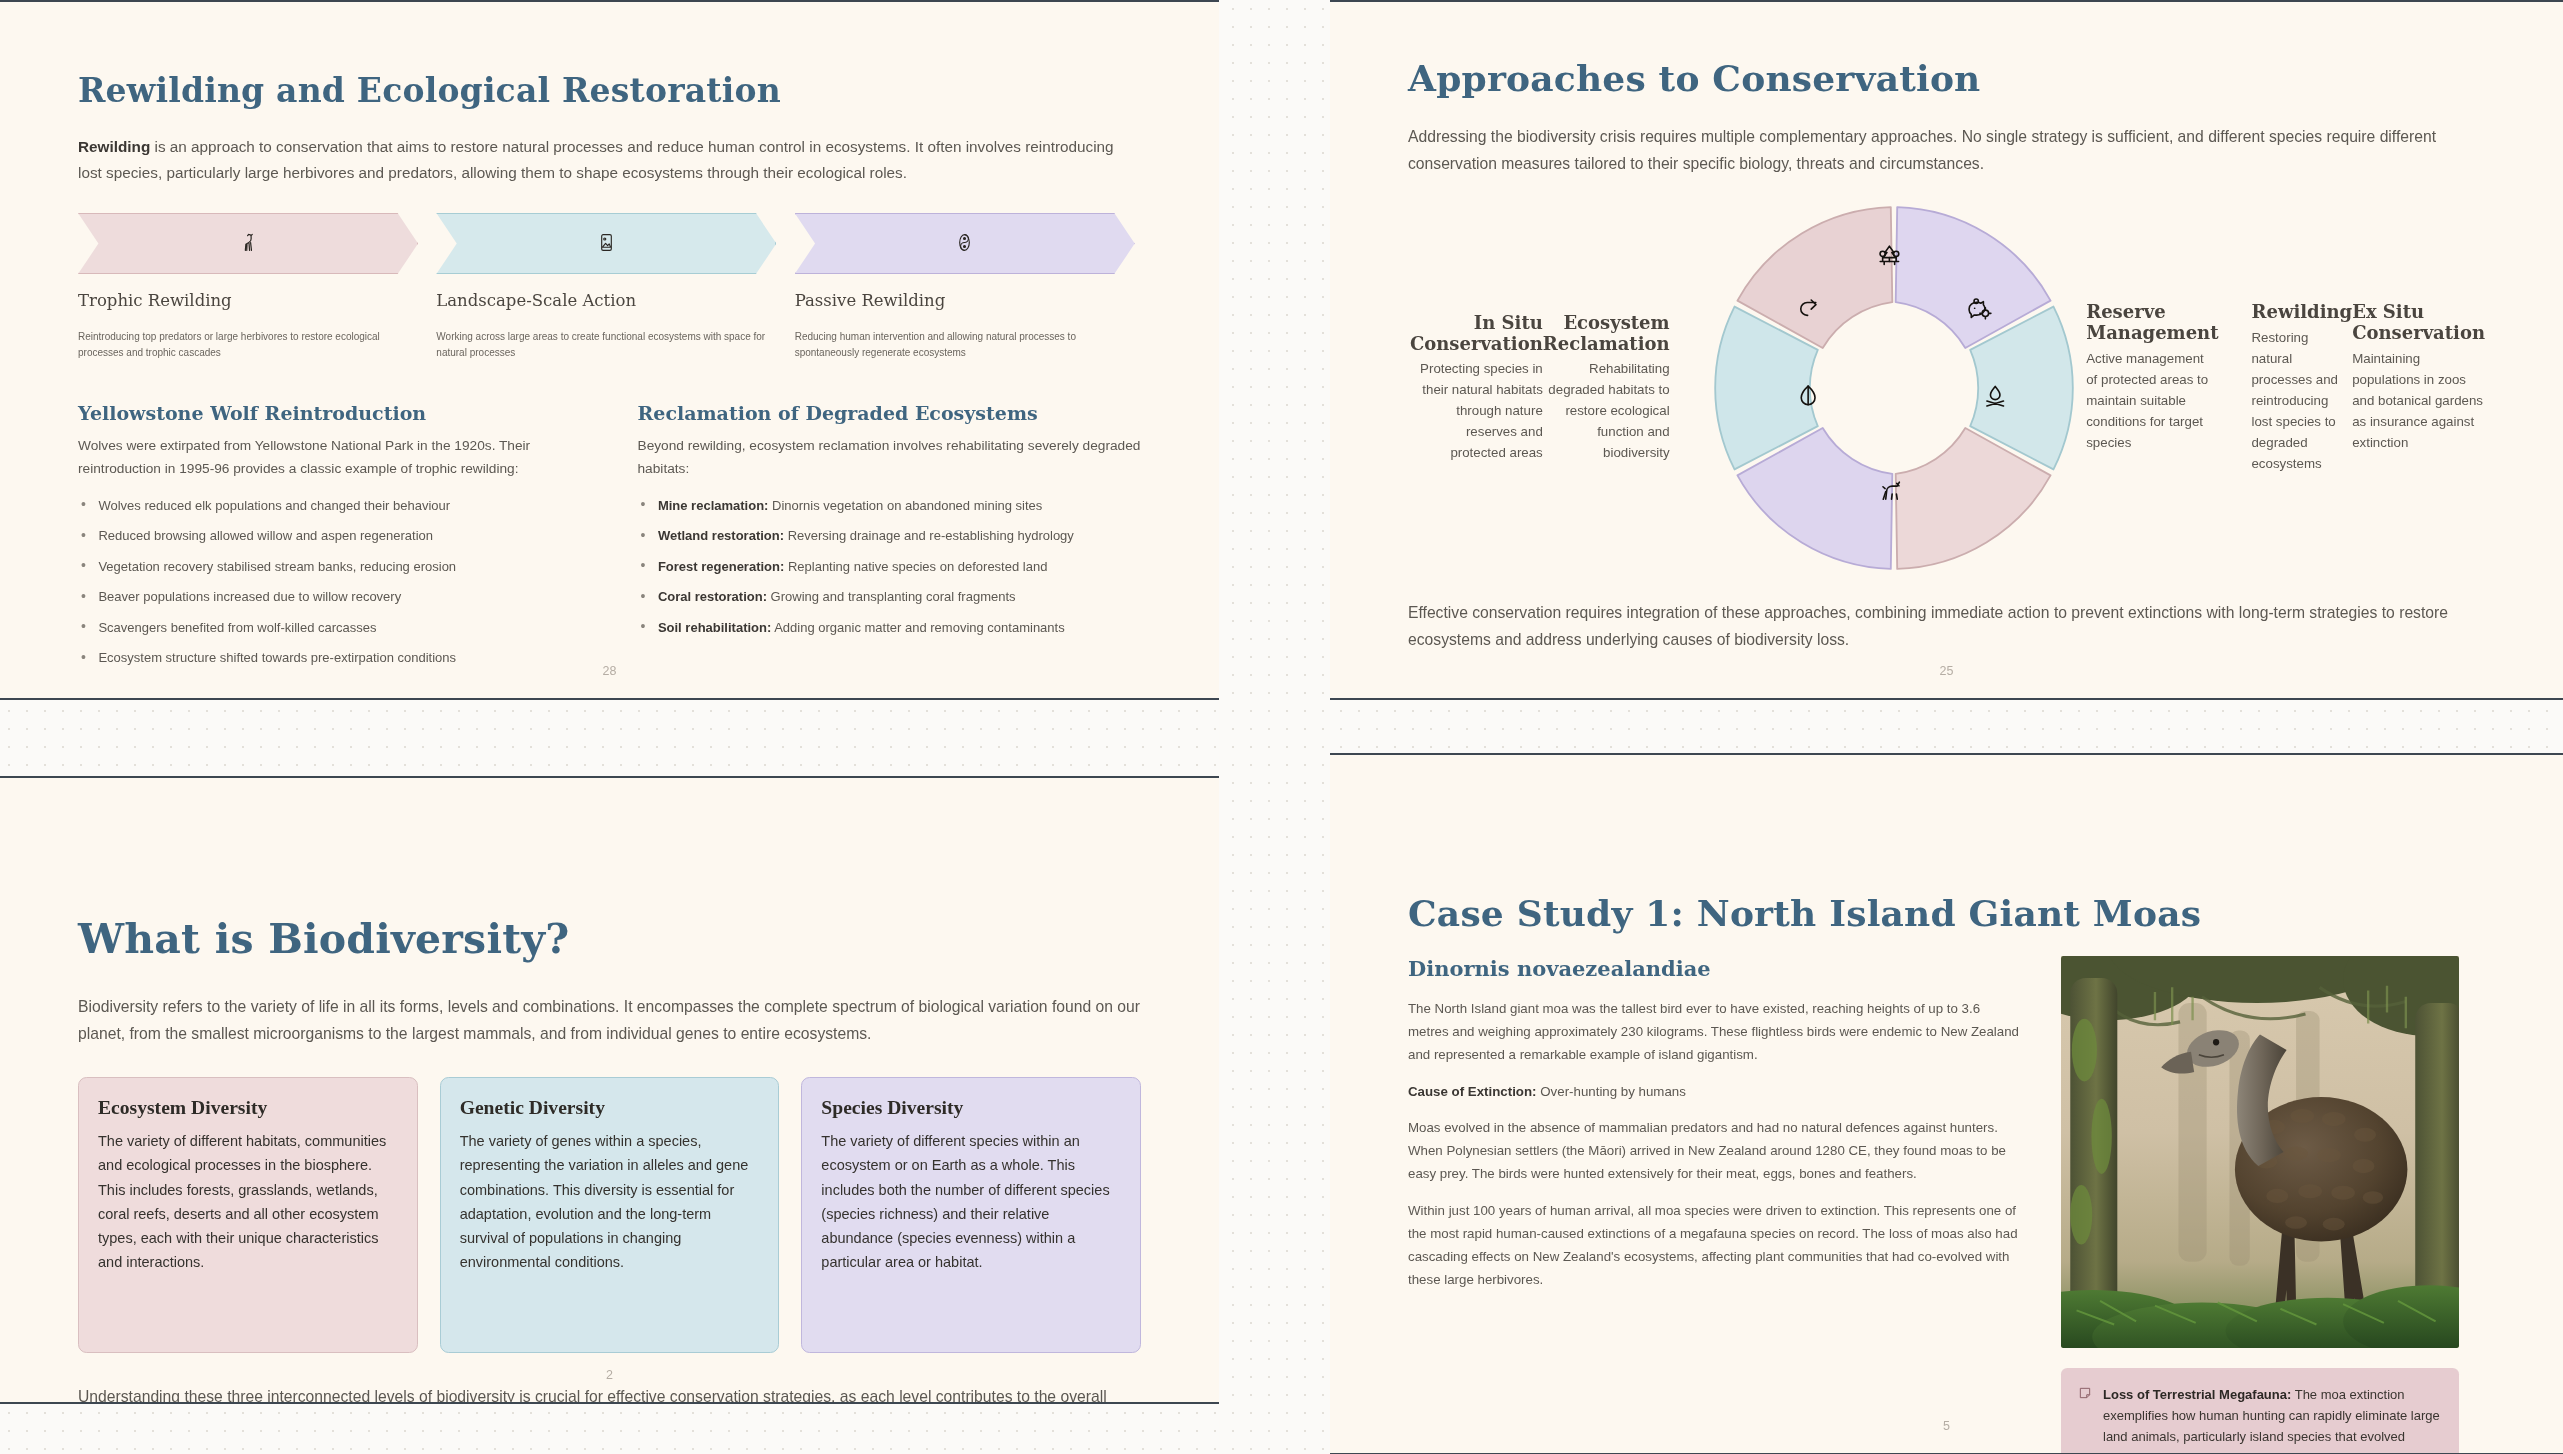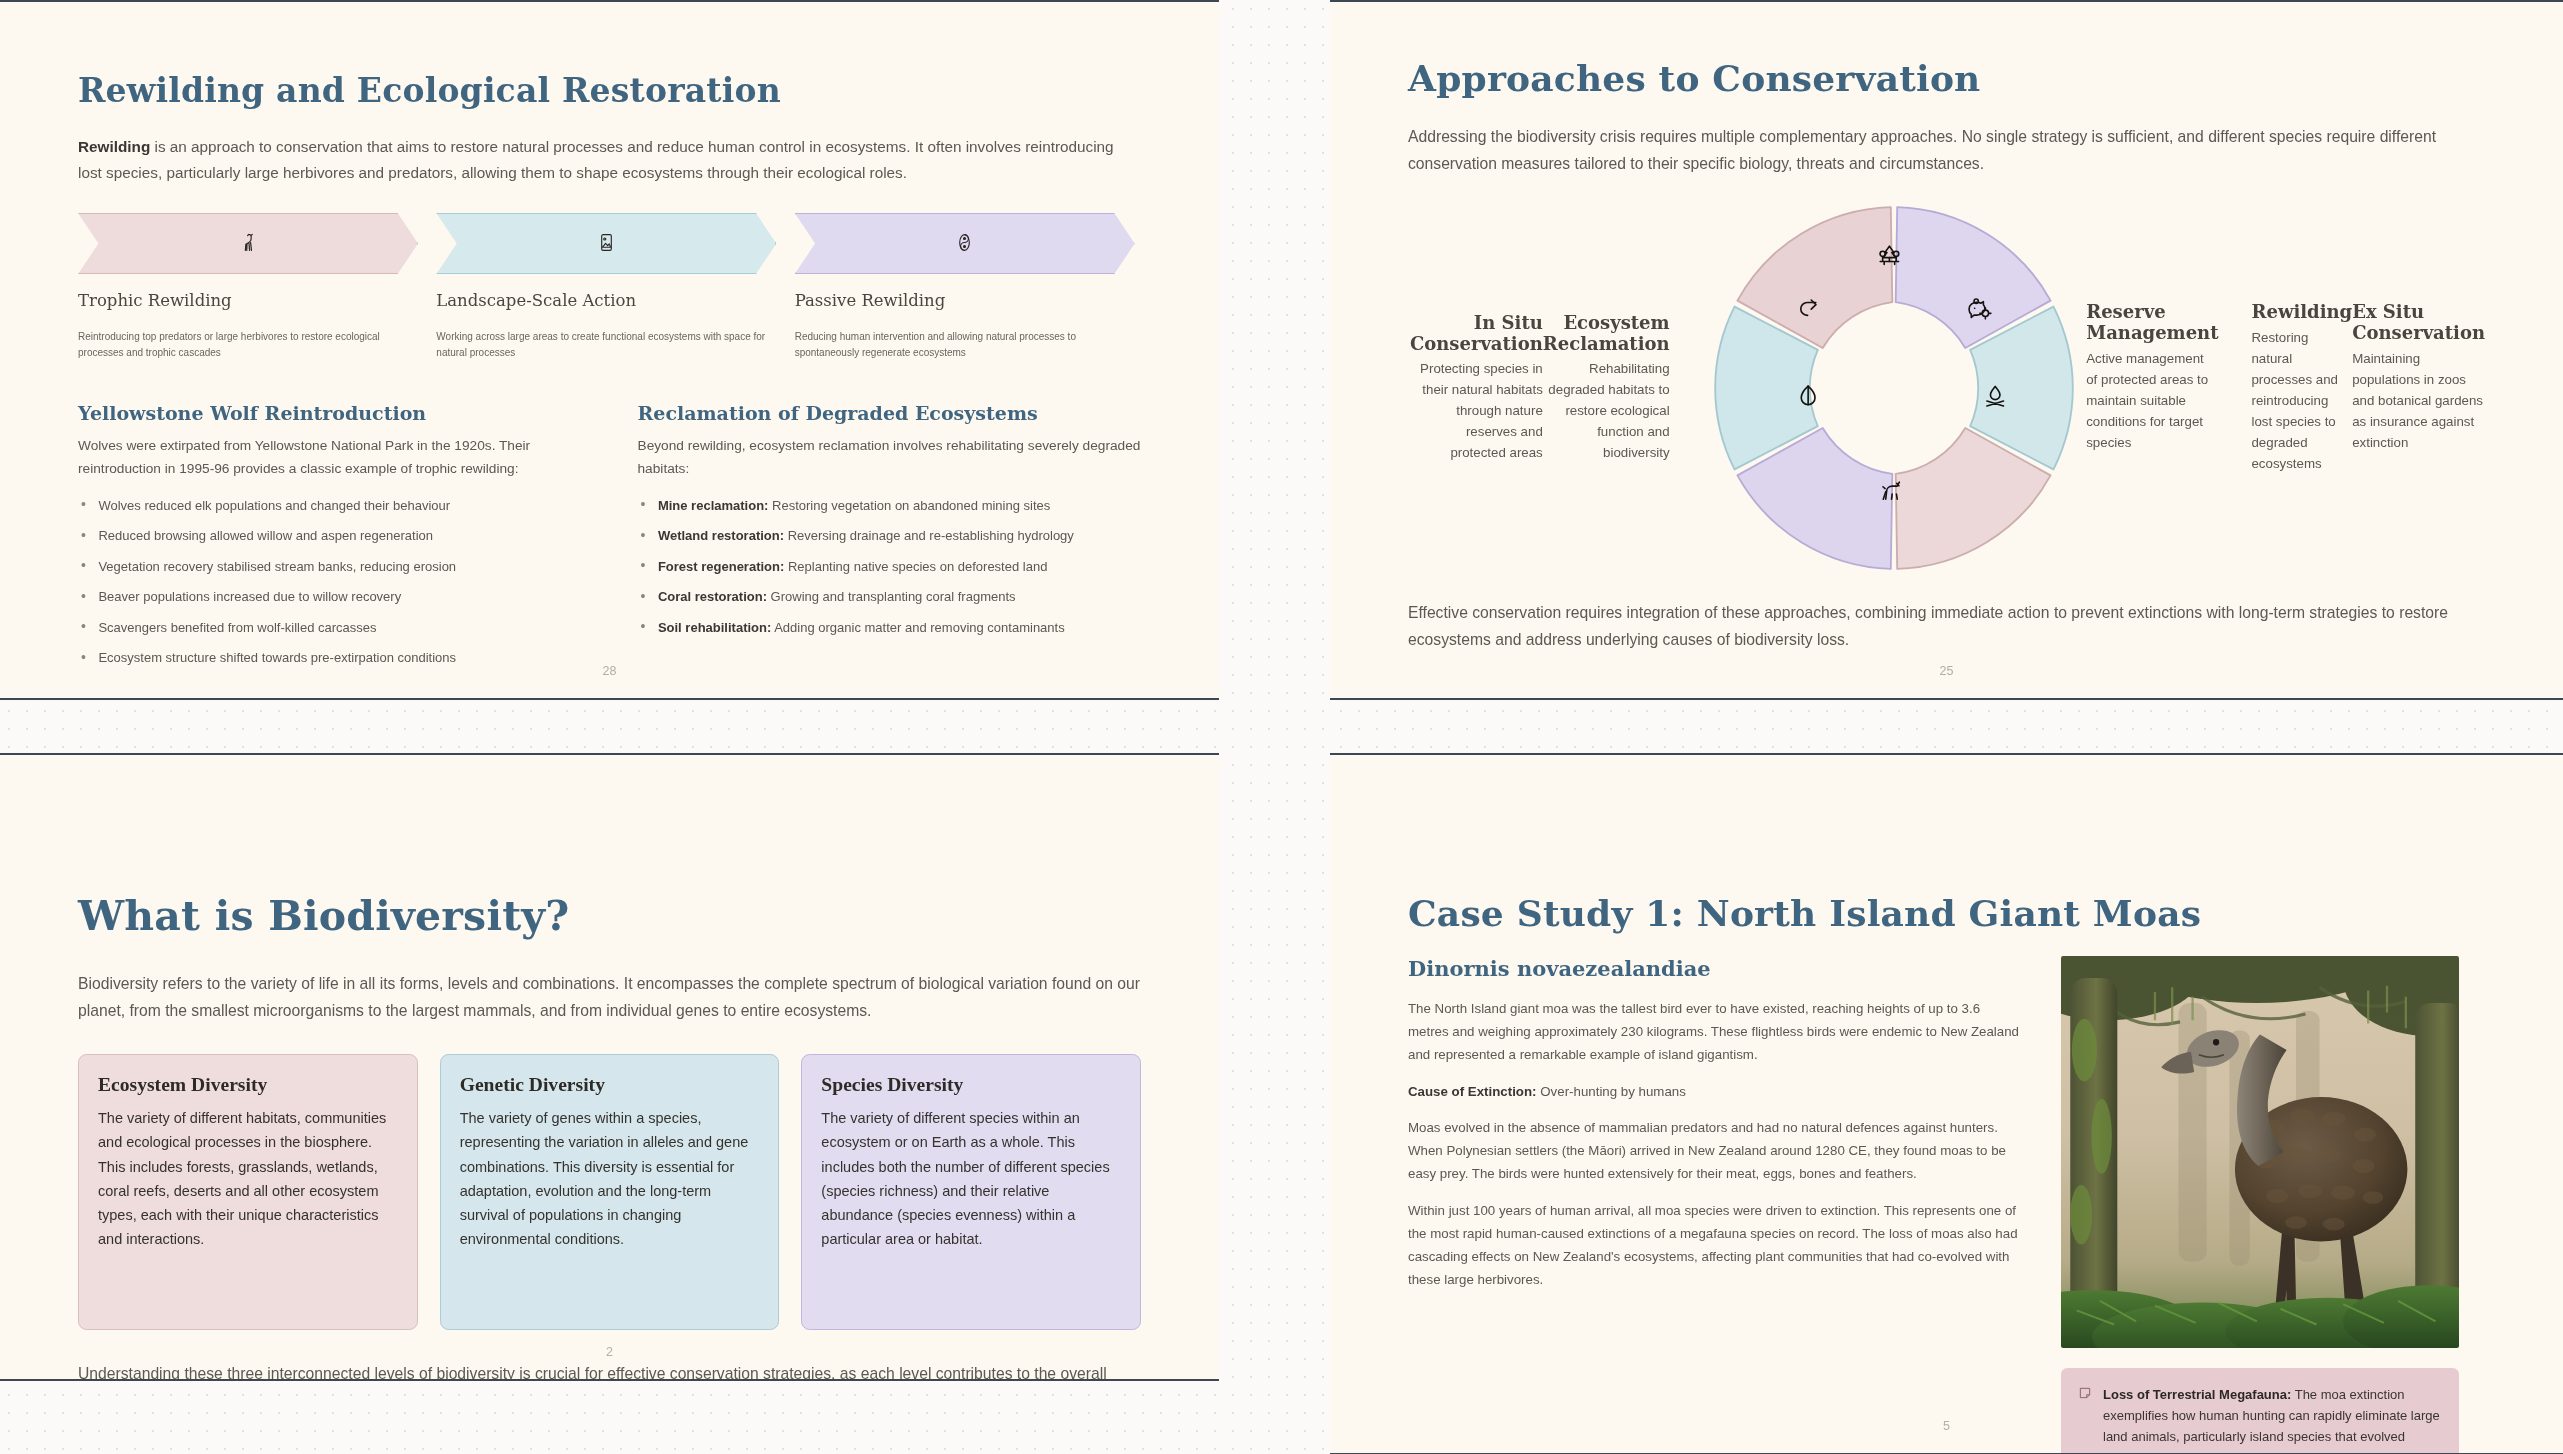--- a/index.html
+++ b/index.html
@@ -19,21 +19,21 @@
   }
   .slide {
     position: absolute;
     background: #fdf8f0;
     overflow: hidden;
     border-top: 2.4px solid #3d4751;
     border-bottom: 2.4px solid #3d4751;
   }
   .s1 { left: 0;    top: 0;    width: 1219px; height: 700px; }
   .s2 { left: 1330px; top: 0;  width: 1233px; height: 700px; }
-  .s3 { left: 0;    top: 753px; width: 1219px; height: 628px; }
+  .s3 { left: 0;    top: 776px; width: 1219px; height: 628px; }
   .s4 { left: 1330px; top: 753px; width: 1233px; height: 702px; }
 
   .pad { padding: 0 78px; }
 
   h1.title {
     font-family: "DejaVu Serif", "Liberation Serif", serif;
     color: #3f6580;
     font-weight: 700;
     letter-spacing: 0.2px;
   }
@@ -215,21 +215,21 @@
             <li>Vegetation recovery stabilised stream banks, reducing erosion</li>
             <li>Beaver populations increased due to willow recovery</li>
             <li>Scavengers benefited from wolf-killed carcasses</li>
             <li>Ecosystem structure shifted towards pre-extirpation conditions</li>
           </ul>
         </div>
         <div class="col">
           <h2 class="sub">Reclamation of Degraded Ecosystems</h2>
           <p class="lead">Beyond rewilding, ecosystem reclamation involves rehabilitating severely degraded habitats:</p>
           <ul class="bul">
-            <li><b>Mine reclamation:</b><span> Restoring vegetation on abandoned mining sites</span></li>
+            <li><b>Mine reclamation:</b><span> Dinornis vegetation on abandoned mining sites</span></li>
             <li><b>Wetland restoration:</b><span> Reversing drainage and re-establishing hydrology</span></li>
             <li><b>Forest regeneration:</b><span> Replanting native species on deforested land</span></li>
             <li><b>Coral restoration:</b><span> Growing and transplanting coral fragments</span></li>
             <li><b>Soil rehabilitation:</b><span> Adding organic matter and removing contaminants</span></li>
           </ul>
         </div>
       </div>
     </div>
     <div class="pageno">28</div>
   </div>

